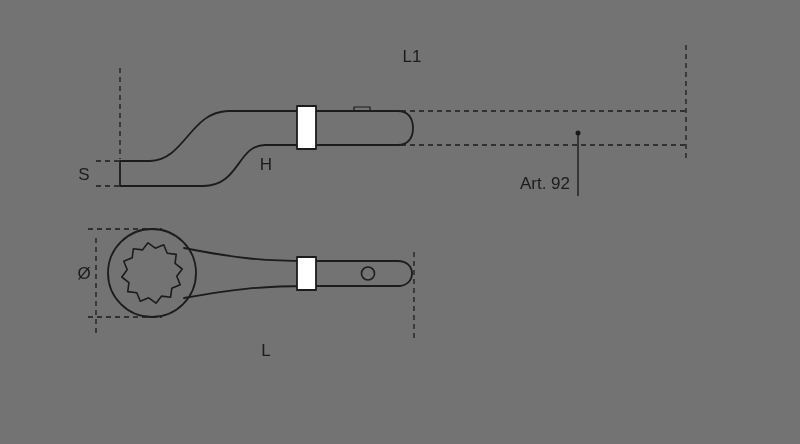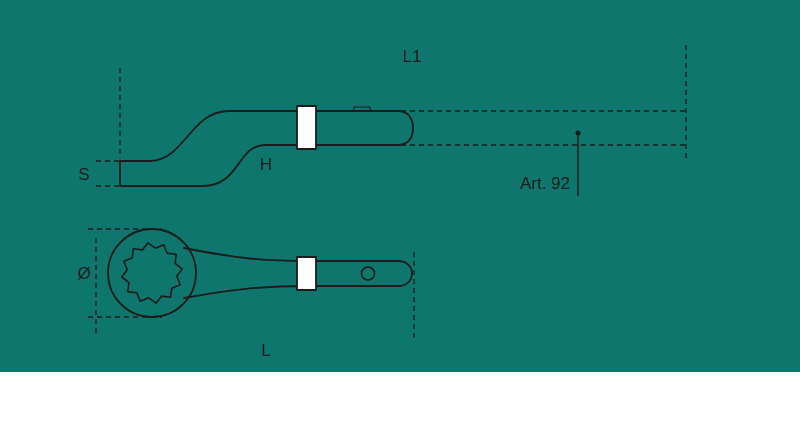--- a/index.html
+++ b/index.html
@@ -4,22 +4,22 @@
 <style>
   html, body {
     margin: 0;
     padding: 0;
     background: #ffffff;
     font-family: "Liberation Sans", sans-serif;
   }
   .canvas {
     position: relative;
     width: 800px;
-    height: 372px;
-    background: #0f766e;
+    height: 444px;
+    background: #737373;
     overflow: hidden;
   }
   svg text {
     font-family: "Liberation Sans", sans-serif;
     font-size: 17px;
     fill: #1c1c1c;
   }
   .outline {
     fill: none;
     stroke: #1c1c1c;

